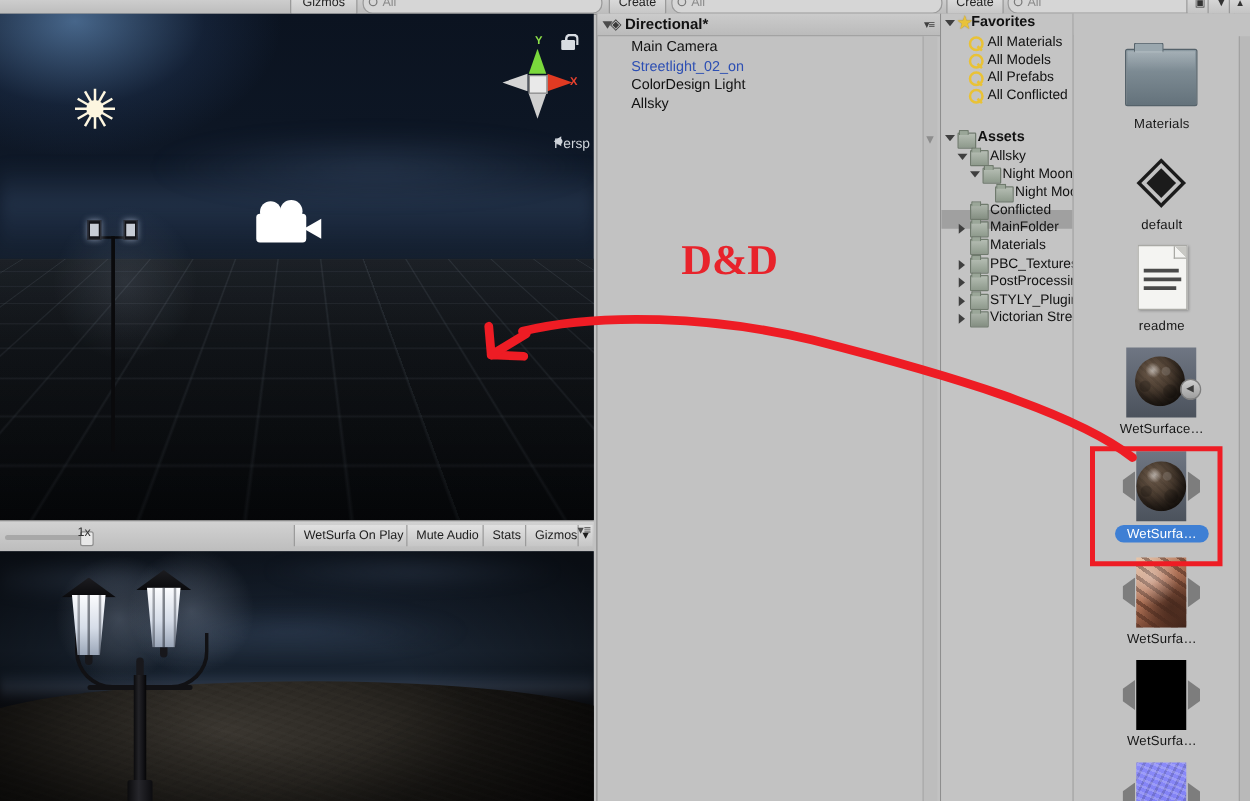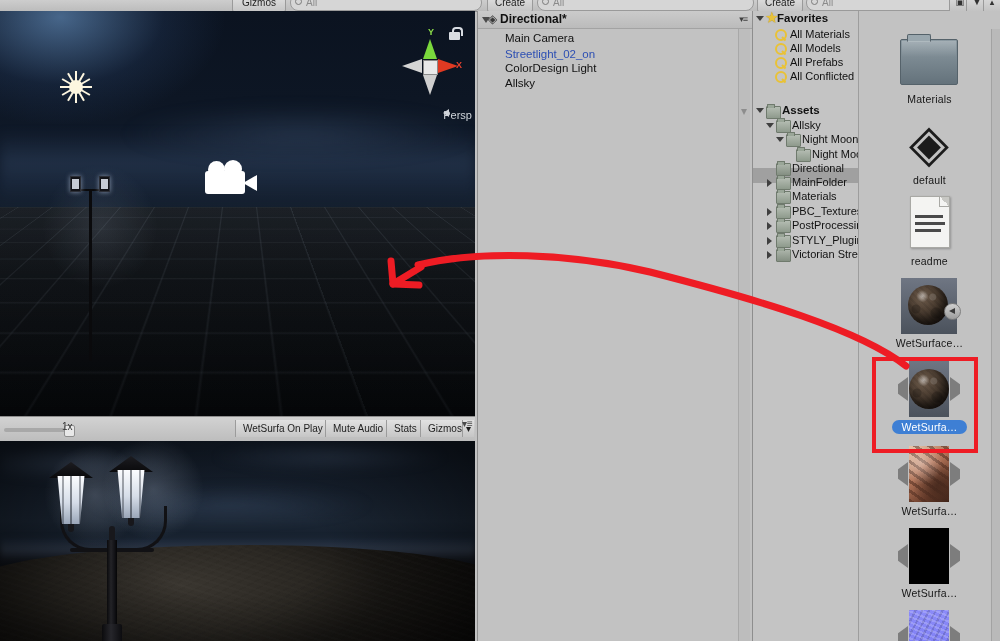--- a/index.html
+++ b/index.html
@@ -497,21 +497,21 @@
         <span style="position:absolute;left:49px;">Night MoonBurst</span>
       </div>
 
       <div class="tree-row" style="left:0;top:136px;">
         <div class="folder-ic" style="left:43px;top:2px;"></div>
         <span style="position:absolute;left:59px;">Night MoonBurst</span>
       </div>
 
       <div class="tree-row" style="left:0;top:150px;">
         <div class="folder-ic plain" style="left:23px;top:2px;"></div>
-        <span style="position:absolute;left:39px;">Directional</span>
+        <span style="position:absolute;left:39px;">Conflicted</span>
       </div>
 
       <div class="tree-row" style="left:0;top:164px;">
         <div class="tri tri-right" style="position:absolute;left:14px;top:4px;"></div>
         <div class="folder-ic" style="left:23px;top:2px;"></div>
         <span style="position:absolute;left:39px;">MainFolder</span>
       </div>
 
       <div class="tree-row" style="left:0;top:178px;">
         <div class="folder-ic" style="left:23px;top:2px;"></div>
@@ -628,20 +628,21 @@
             </div>
         </div>
       </div>
     </div>
 
     <div style="position:absolute;right:0;top:18px;width:8px;height:612px;background:#b9b9b9;border-left:1px solid #a2a2a2;"></div>
   </div>
 
   <div class="sel-box" style="left:872px;top:357px;width:98px;height:88px;"></div>
 
+  <div class="dd-text" style="left:545px;top:190px;">D&amp;D</div>
 
   <svg class="overlay-svg">
     <path d="M 906 366 C 860 330 760 300 650 272 C 570 253 480 250 418 265" stroke="#ee1c24" stroke-width="7" fill="none" stroke-linecap="round"></path>
     <path d="M 393 284 L 391 261 M 393 284 L 419 285" stroke="#ee1c24" stroke-width="7" fill="none" stroke-linecap="round"></path>
     <path d="M 393 284 L 421 267" stroke="#ee1c24" stroke-width="7" fill="none" stroke-linecap="round"></path>
   </svg>
 
 </div>
 
 </body></html>

